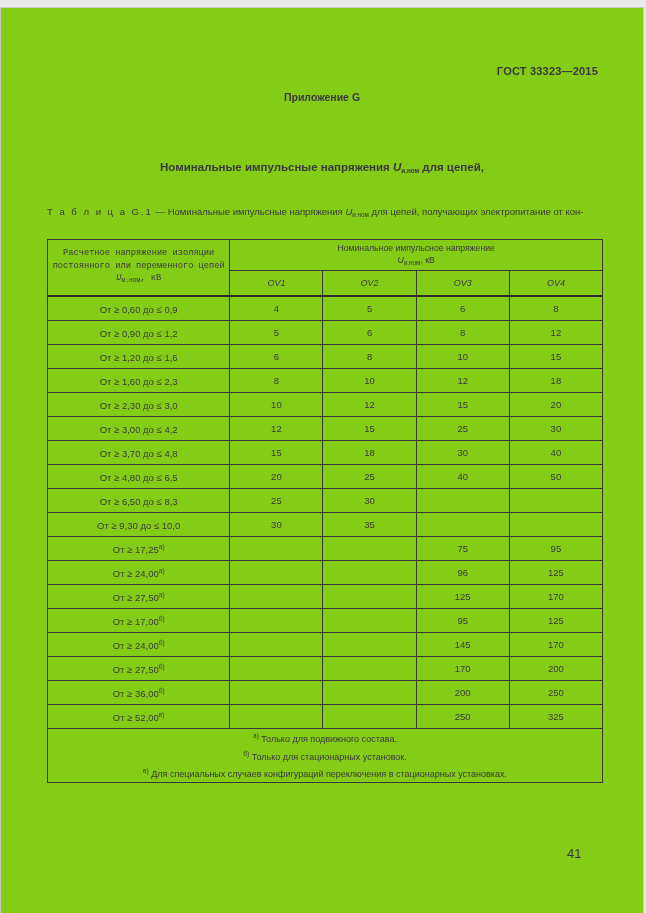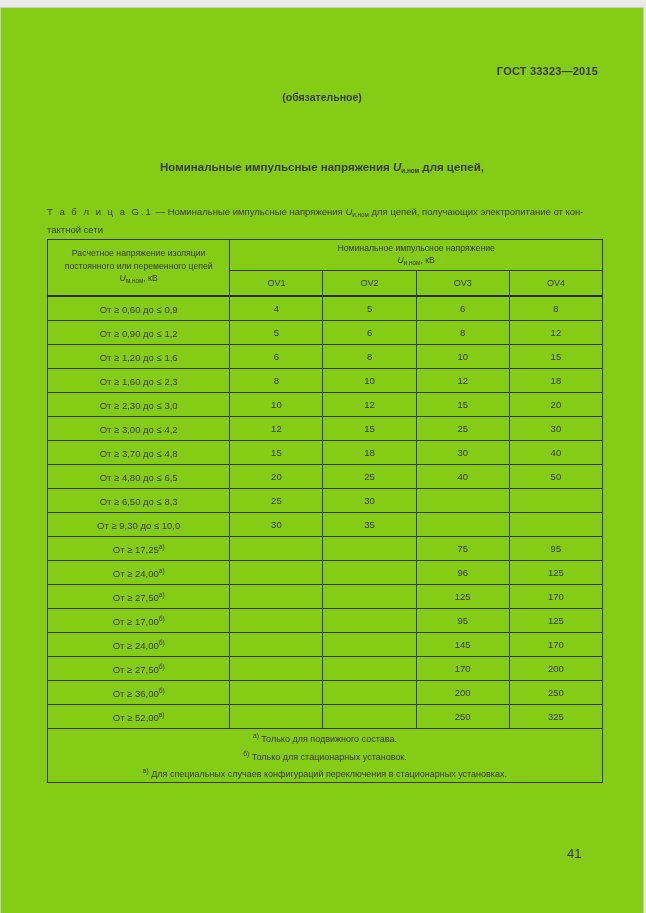--- a/index.html
+++ b/index.html
@@ -50,23 +50,23 @@
   .gtable th, .gtable td {
     border: 1px solid #383838;
     padding: 0 2px;
     font-weight: normal;
     text-align: center;
     overflow: hidden;
   }
   .gtable { border: 1.5px solid #383838; }
   col.c-range { width: 182px; }
   col.c-ov { width: 93px; }
-  .hdr-left { font-size: 8.7px; line-height: 12.5px; height: 55px; }
+  .hdr-left { font-size: 8.7px; line-height: 12.5px; height: 55px; font-family: Liberation Mono, monospace; }
   .hdr-top { font-size: 8.7px; line-height: 12px; height: 29px; }
-  .hdr-ov  { font-size: 9px; height: 23px; }
+  .hdr-ov  { font-size: 9px; height: 23px; font-style: italic; }
   .thick { border-bottom: 2.5px solid #2c2c2c !important; }
   .row-range { font-size: 9.5px; height: 23px; }
   .row-val { font-size: 9.5px; height: 23px; }
   .fn-cell {
     text-align: left; font-size: 9px; line-height: 13.5px;
     padding: 4px 8px 6px 13px; height: 40px; vertical-align: top;
   }
   .fn-cell .fn { white-space: nowrap; }
   .page-num {
     position: absolute; top: 838px; left: 566px;
@@ -74,36 +74,35 @@
   }
 </style>
 </head>
 <body>
 
 <div class="page">
 
   <div class="doc-code">ГОСТ 33323—2015</div>
 
   <div class="appendix">
-    <div>(обязательное)</div>
+    <div>Приложение G</div>
   </div>
 
   <div class="doc-title">
     <div><span>Номинальные импульсные напряжения</span>
       <i>U</i><sub class="sm">и.ном</sub>
       <span>для цепей,</span></div>
   </div>
 
   <div class="caption">
     <div><span class="t-label">Т а б л и ц а   G.1</span>
       <span>—</span>
       <span>Номинальные импульсные напряжения</span>
       <i>U</i><sub class="sm">и.ном</sub>
       <span>для цепей, получающих электропитание от кон-</span></div>
-    <div>тактной сети</div>
   </div>
 
   <table class="gtable">
     <colgroup>
       <col class="c-range">
         <col class="c-ov">
         <col class="c-ov">
         <col class="c-ov">
         <col class="c-ov">
     </colgroup>

